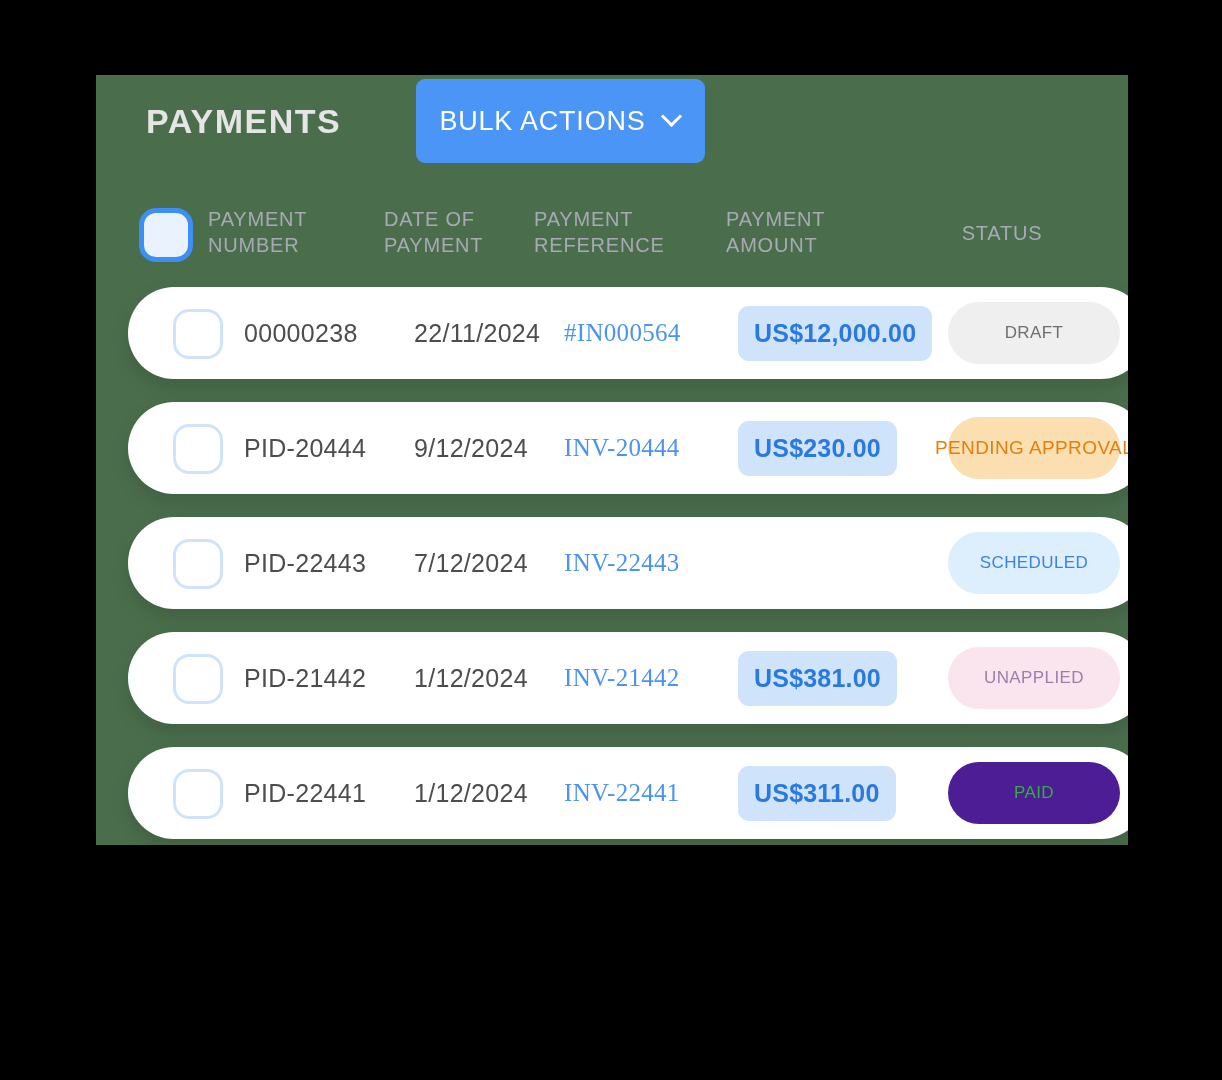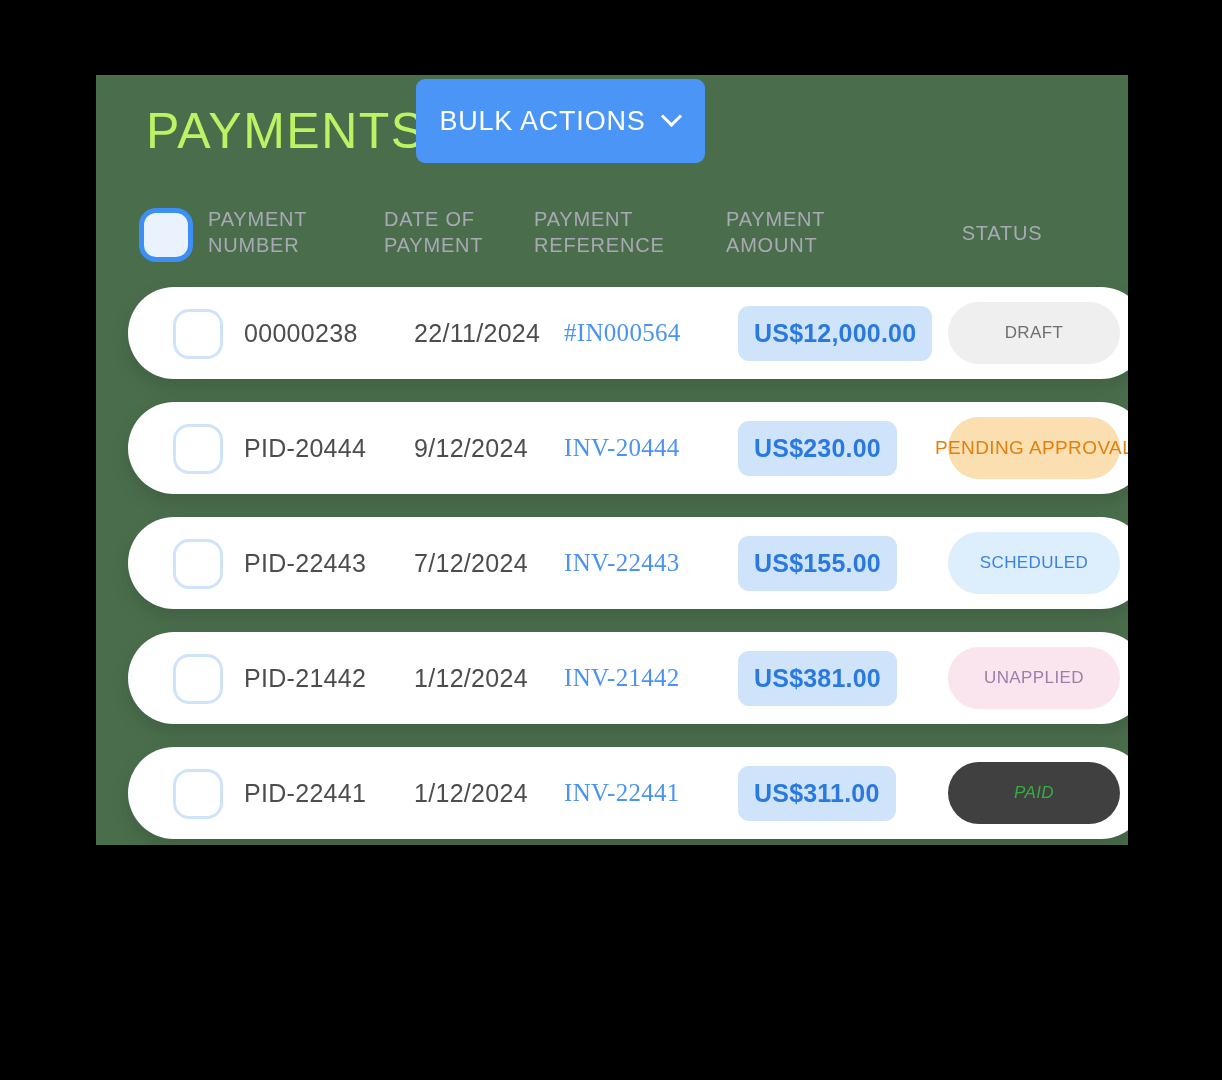--- a/index.html
+++ b/index.html
@@ -37,24 +37,24 @@
     position: absolute;
     left: 0;
     top: 0;
     width: 1032px;
     height: 120px;
   }
   .page-title {
     position: absolute;
     left: 50px;
     top: 27px;
-    font-size: 50px;
+    font-size: 34px;
     letter-spacing: 1.5px;
-    color: #bef264;
-    font-weight: 400;
+    color: #e5e5e5;
+    font-weight: 700;
     white-space: nowrap;
   }
   .bulk-actions-btn {
     position: absolute;
     left: 320px;
     top: 4px;
     width: 289px;
     height: 84px;
     background: #4a95f5;
     border: none;
@@ -201,21 +201,21 @@
     align-items: center;
     justify-content: center;
     font-size: 17px;
     letter-spacing: 0.4px;
     white-space: nowrap;
   }
   .st-draft    { background: #efefef; color: #6f6f6f; }
   .st-pending  { background: #fbdfb1; color: #e2800f; font-size: 19px; }
   .st-sched    { background: #ddeefc; color: #3b82e8; }
   .st-unapp    { background: #fae5ef; color: #9a7fa8; }
-  .st-paid     { background: #404040; color: #3aab40; font-style: italic; }
+  .st-paid     { background: #4c1d95; color: #3aab40; }
 </style>
 </head>
 <body>
 
 <div id="stage">
 
   <div class="panel">
 
     <div class="panel-header">
       <div class="page-title">PAYMENTS</div>
@@ -256,21 +256,20 @@
     <div class="cell c-ref">INV-20444</div>
     <div class="c-amt">US$230.00</div>
     <div class="c-status st-pending">PENDING APPROVAL</div>
   </div>
 
   <div class="row">
     <div class="row-checkbox"></div>
     <div class="cell c-num">PID-22443</div>
     <div class="cell c-date">7/12/2024</div>
     <div class="cell c-ref">INV-22443</div>
-    <div class="c-amt">US$155.00</div>
     <div class="c-status st-sched">SCHEDULED</div>
   </div>
 
   <div class="row">
     <div class="row-checkbox"></div>
     <div class="cell c-num">PID-21442</div>
     <div class="cell c-date">1/12/2024</div>
     <div class="cell c-ref">INV-21442</div>
     <div class="c-amt">US$381.00</div>
     <div class="c-status st-unapp">UNAPPLIED</div>

